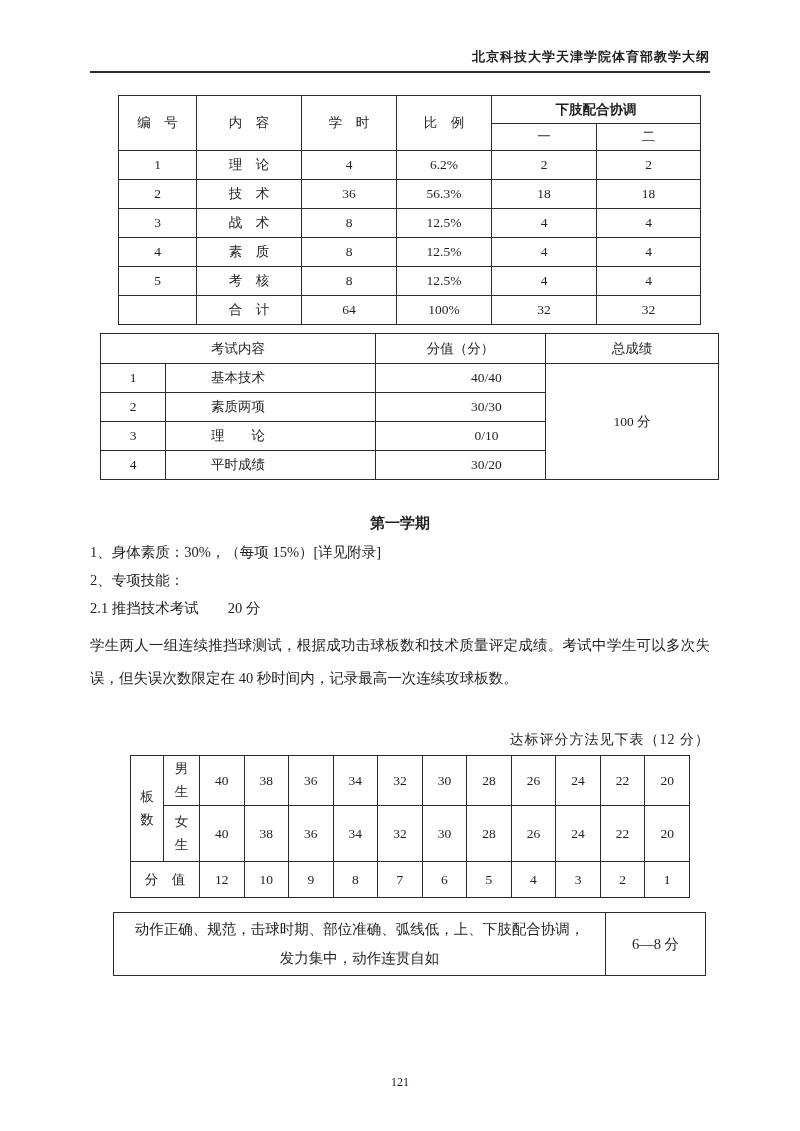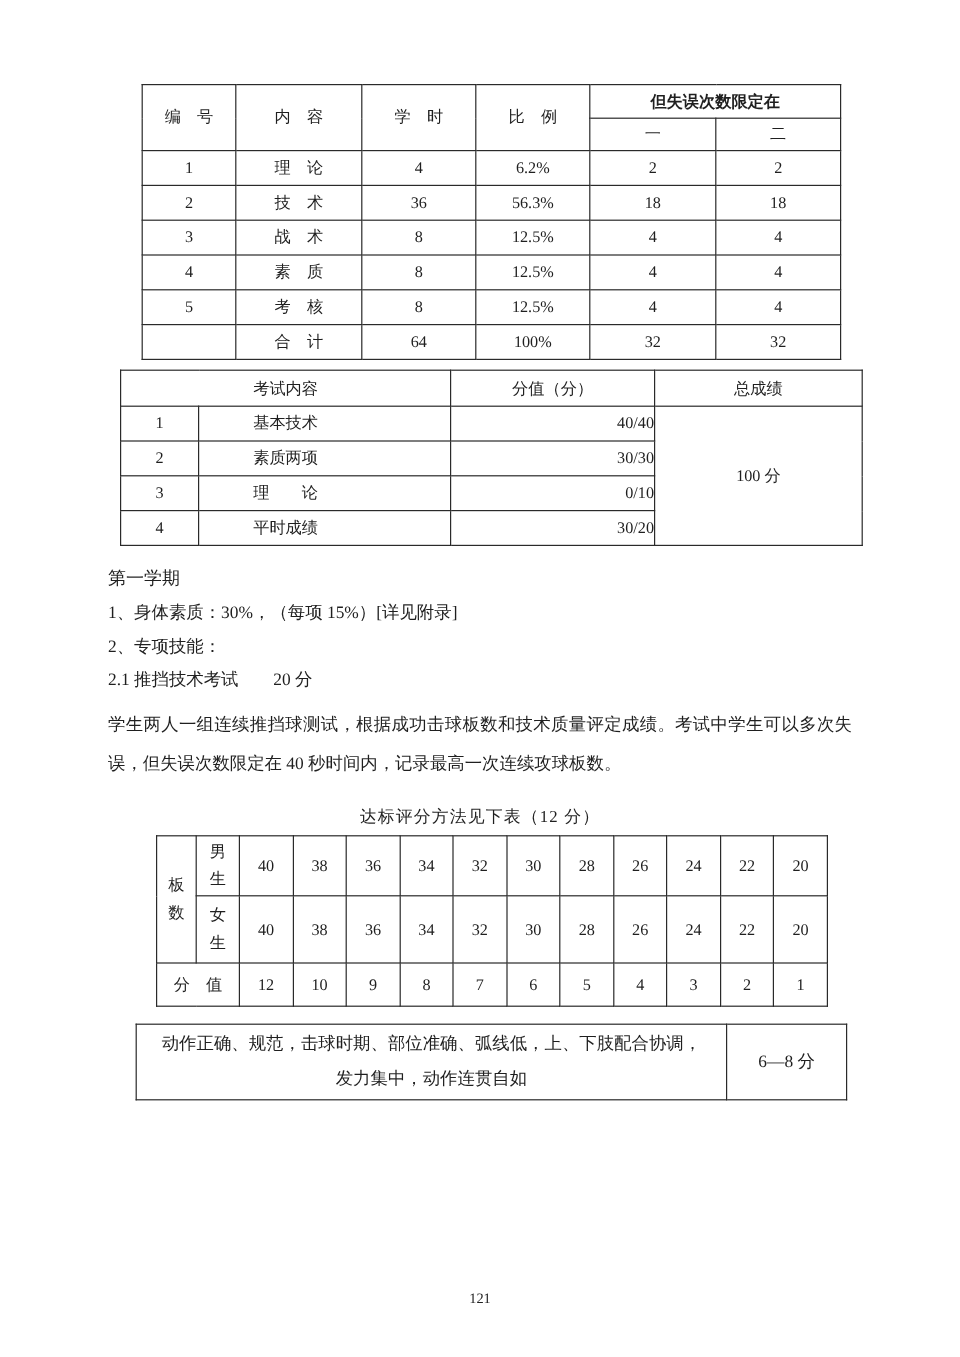--- a/index.html
+++ b/index.html
@@ -60,29 +60,29 @@
   .t1 td { height: 29px; }
   .t1 .grp { font-weight: bold; }
 
   
   .t2 { margin: 8px 0 16px 10px; width: 618px; }
   .t2 .c1 { width: 65px; }  .t2 .c2 { width: 210px; }
   .t2 .c3 { width: 170px; } .t2 .c4 { width: 173px; }
   .t2 th { height: 30px; }
   .t2 td { height: 29px; }
   .t2 td.lft { text-align: left; padding-left: 45px; }
-  .t2 td.scr { text-align: right; padding-left: 52px; }
-
-  
-  .sem-title { margin-top: 18px; font-size: 15px; font-weight: normal; }
+  .t2 td.scr { text-align: center; padding-left: 52px; }
+
+  
+  .sem-title { margin-top: 34px; font-size: 15px; font-weight: bold; text-align: center; }
   .tline { margin-top: 10px; font-size: 14.5px; line-height: 18px; }
   .para  { margin-top: 12px; font-size: 14.5px; line-height: 33px; text-align: justify; }
 
   
-  .cap { margin-top: 18px; text-align: center; font-size: 14px; letter-spacing: 1px; }
+  .cap { margin-top: 36px; text-align: right; font-size: 14px; letter-spacing: 1px; }
 
   
   .t3 { margin: 6px 0 0 40px; width: 560px; }
   .t3 .cA { width: 33px; } .t3 .cB { width: 36px; }
   .t3 td { font-size: 13.5px; }
   .t3 .r1 td { height: 50px; }
   .t3 .r2 td { height: 56px; }
   .t3 .r3 td { height: 36px; }
   .vert { display: inline-block; width: 1.05em; word-break: break-all; line-height: 1.7; }
 
@@ -98,38 +98,39 @@
     bottom: 41px; left: 0; right: 0;
     text-align: center;
     font-size: 12px;
   }
 </style>
 </head>
 <body>
 
 <div class="content">
 
+  <div class="doc-header">北京科技大学天津学院体育部教学大纲</div>
 
 
   <table class="t1">
     <colgroup>
         <col class="c1">
         <col class="c2">
         <col class="c3">
         <col class="c4">
         <col class="c5">
         <col class="c6">
       </colgroup>
     <tbody>
         <tr class="hrow1">
       <th rowspan="2">编　号</th>
       <th rowspan="2">内　容</th>
       <th rowspan="2">学　时</th>
       <th rowspan="2">比　例</th>
-      <th colspan="2" class="grp">但失误次数限定在</th>
+      <th colspan="2" class="grp">下肢配合协调</th>
     </tr>
     <tr class="hrow2">
       <th>一</th>
       <th>二</th>
     </tr>
     <tr>
       <td>1</td>
       <td>理　论</td>
       <td>4</td>
       <td>6.2%</td>

